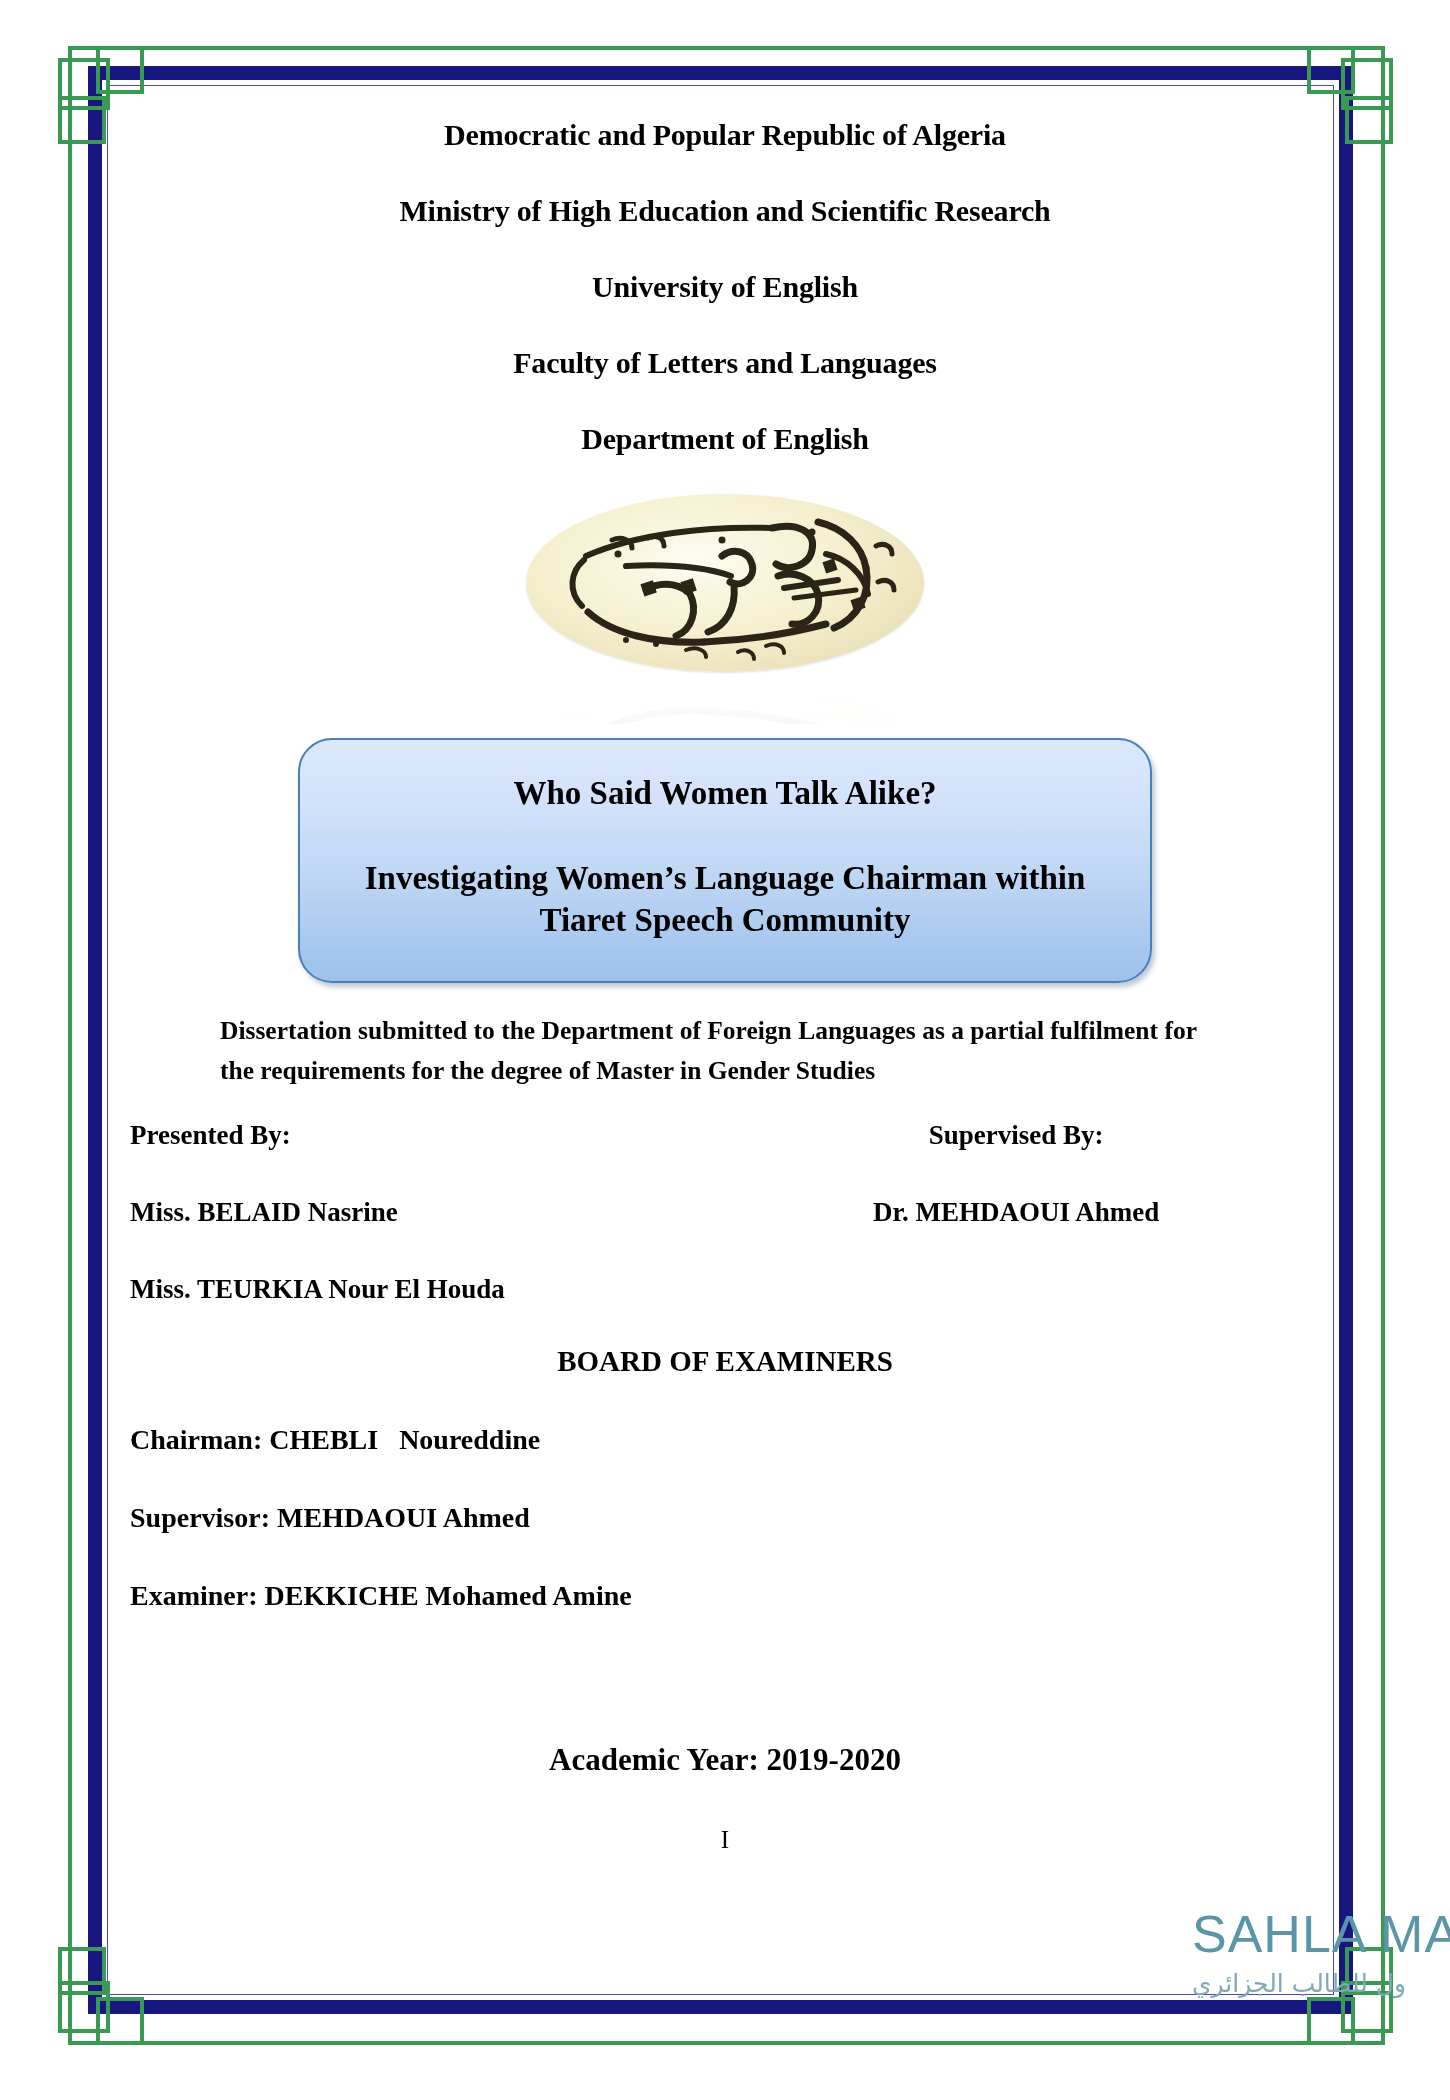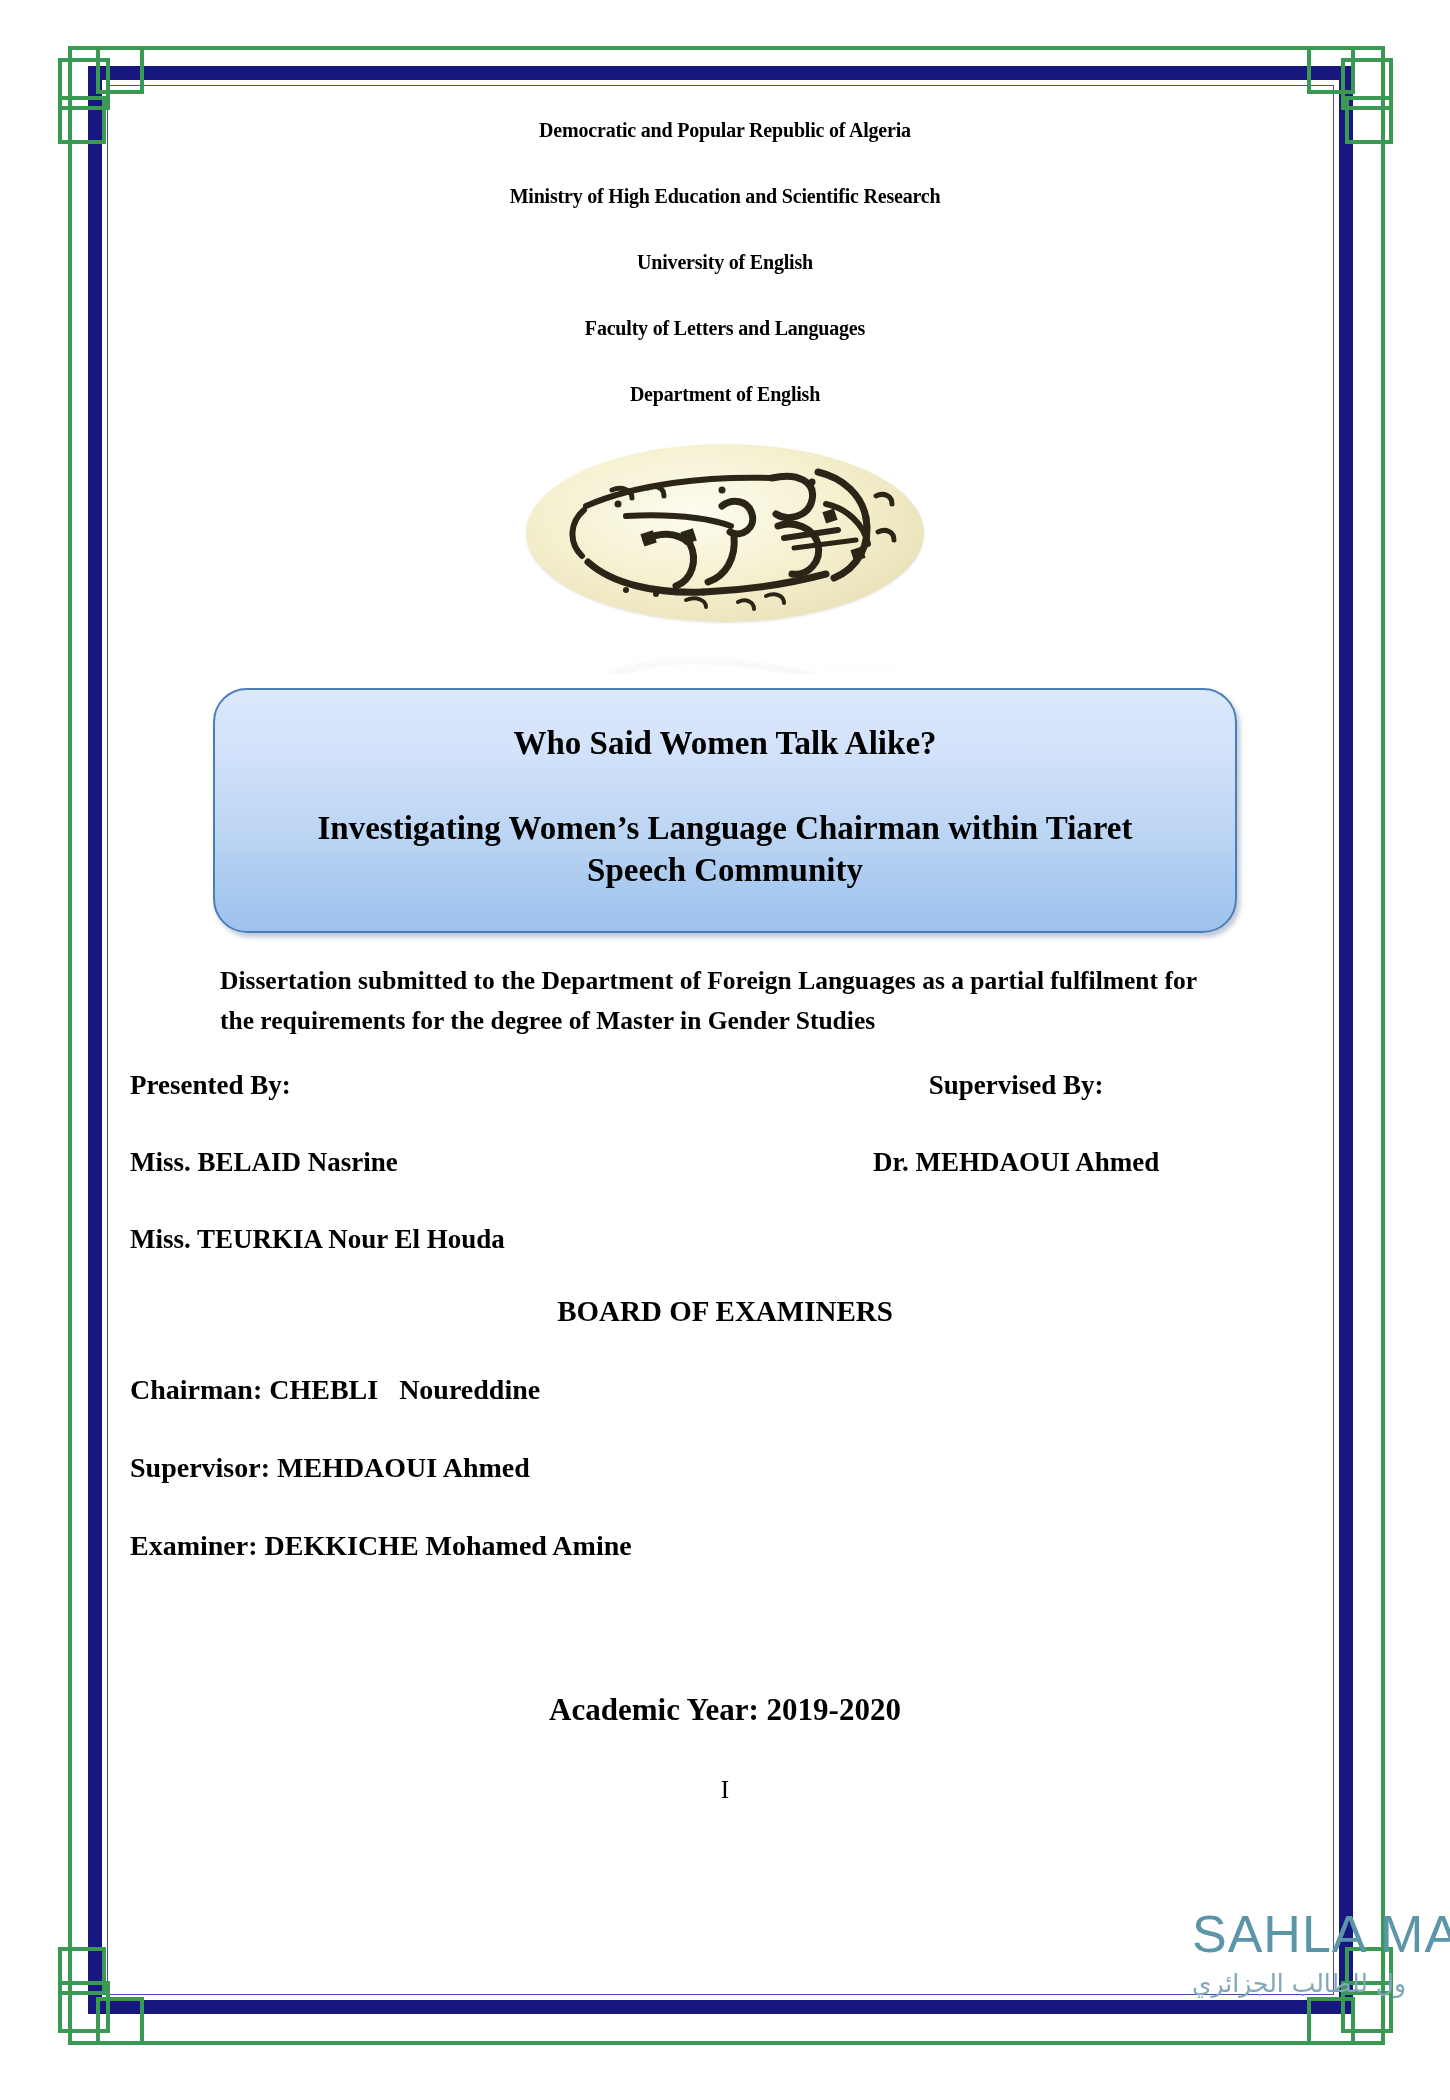--- a/index.html
+++ b/index.html
@@ -64,21 +64,21 @@
   #content {
     position: absolute;
     left: 130px;
     top: 120px;
     width: 1190px;
   }
 
   .hdr-line {
     text-align: center;
     font-weight: bold;
-    font-size: 20px;
+    font-size: 30px;
     color: #000000;
     letter-spacing: -0.2px;
     font-stretch: condensed;
     line-height: 1.0;
     margin: 0;
   }
   .gap-40 { height: 46px; }
 
   
   #logo-wrap {
@@ -112,21 +112,21 @@
     transform: scaleY(-1) translateY(0px);
     margin-left: -19px;
     box-shadow: none;
     -webkit-mask-image: linear-gradient(to top, rgba(0,0,0,0) 10%, rgba(0,0,0,0.85) 100%);
     mask-image: linear-gradient(to top, rgba(0,0,0,0) 10%, rgba(0,0,0,0.85) 100%);
   }
 
   
   #title-box {
     margin: 14px auto 0 auto;
-    width: 1024px;
+    width: 854px;
     min-height: 245px;
     box-sizing: border-box;
     border-radius: 34px;
     border: 2px solid #4a7ebb;
     background: linear-gradient(to bottom, #dbe8fb 0%, #d2e2fa 26%, #bcd5f3 60%, #a7c8ef 85%, #9dc2ec 100%);
     box-shadow: 3px 4px 5px rgba(110,130,160,0.45);
     display: flex;
     flex-direction: column;
     align-items: center;
     justify-content: center;

